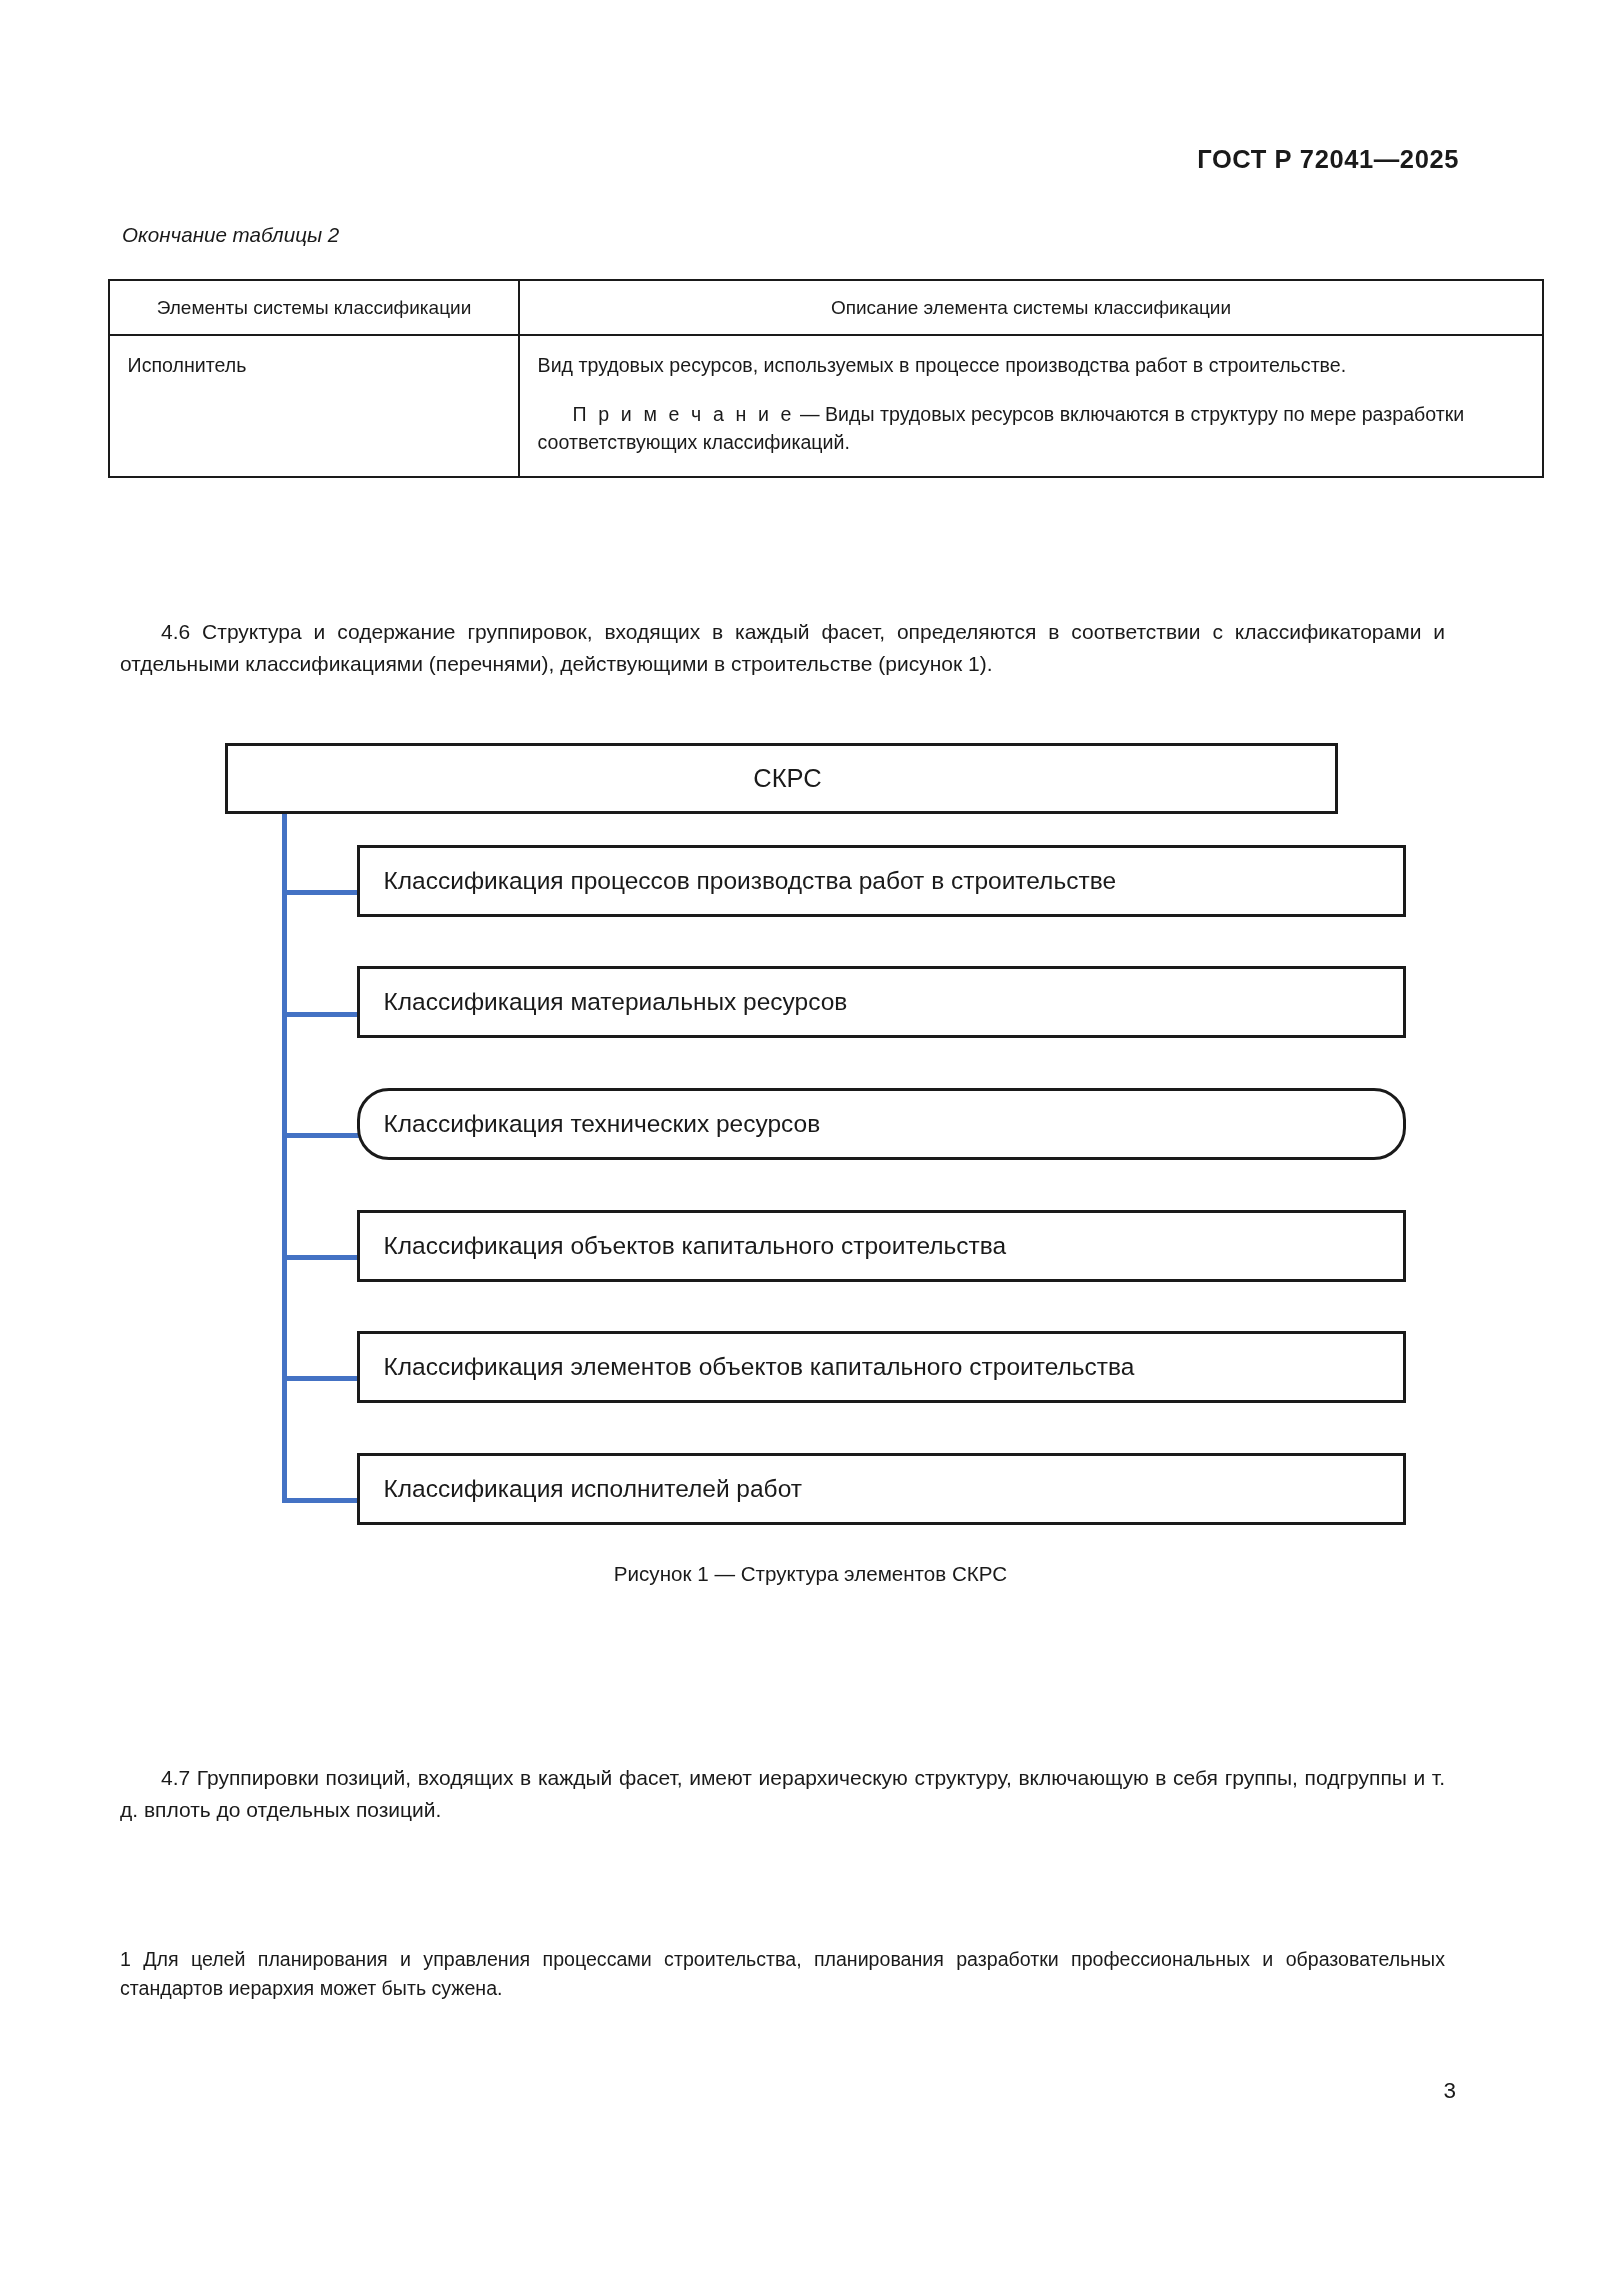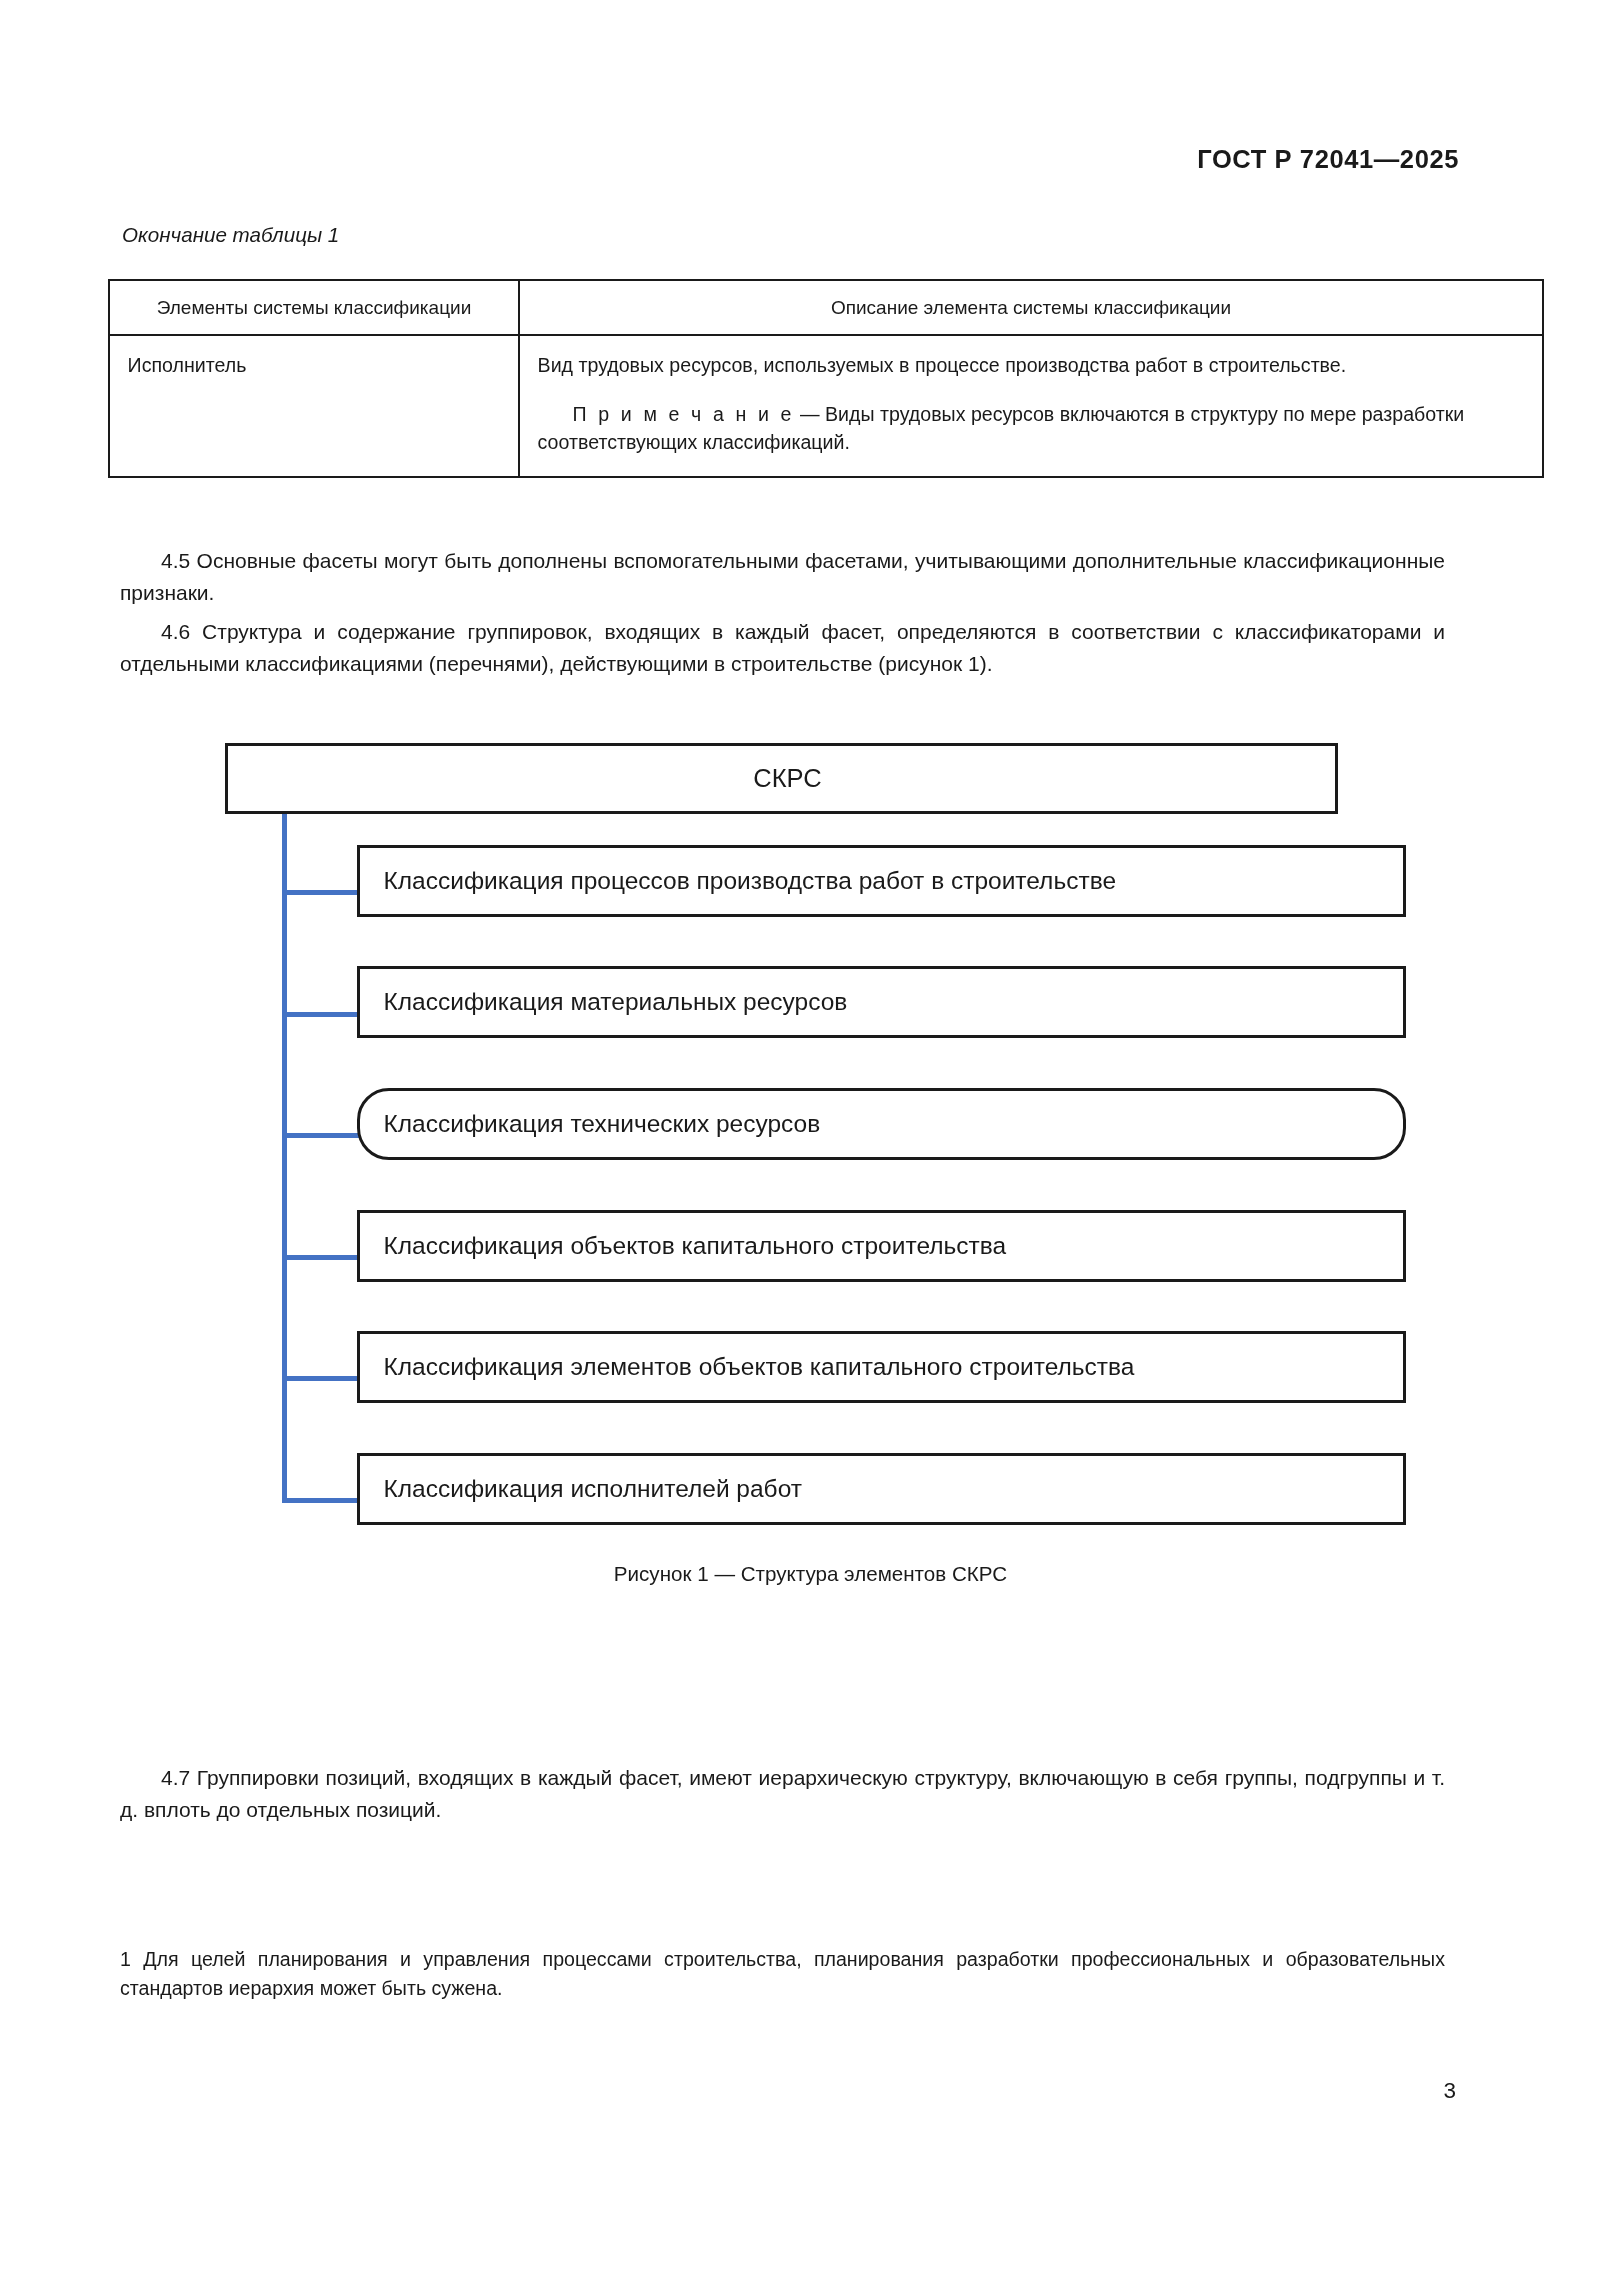--- a/index.html
+++ b/index.html
@@ -184,21 +184,21 @@
     font-size: 22.5px;
   }
 </style>
 </head>
 <body>
 
 <div class="page">
 
   <div class="doc-header">ГОСТ Р 72041—2025</div>
 
-  <div class="table-caption">Окончание таблицы 1</div>
+  <div class="table-caption">Окончание таблицы 2</div>
 
   <table class="tbl">
     <colgroup>
         <col class="col-a">
         <col>
       </colgroup>
     <tbody>
       <tr class="hdr">
         <td>Элементы системы классификации</td>
         <td>Описание элемента системы классификации</td>
@@ -206,21 +206,20 @@
       <tr class="body">
         <td>Исполнитель</td>
         <td>
           <div>Вид трудовых ресурсов, используемых в процессе производства работ в строительстве.</div>
           <div class="note-in-cell"><span class="sp">П р и м е ч а н и е</span><span> — </span><span>Виды трудовых ресурсов включаются в структуру по мере разработки соответствующих классификаций.</span></div>
         </td>
       </tr>
     </tbody>
   </table>
 
-  <div class="para p45"><span class="ind"></span><span>4.5 </span><span>Основные фасеты могут быть дополнены вспомогательными фасетами, учитывающими дополнительные классификационные признаки.</span></div>
 
   <div class="para p46"><span class="ind"></span><span>4.6 </span><span>Структура и содержание группировок, входящих в каждый фасет, определяются в соответствии с классификаторами и отдельными классификациями (перечнями), действующими в строительстве (рисунок 1).</span></div>
 
   <div class="figure">
     <div class="conn-v"></div>
     <div class="conn-h h0"></div>
     <div class="conn-h h1"></div>
     <div class="conn-h h2"></div>
     <div class="conn-h h3"></div>
     <div class="conn-h h4"></div>

